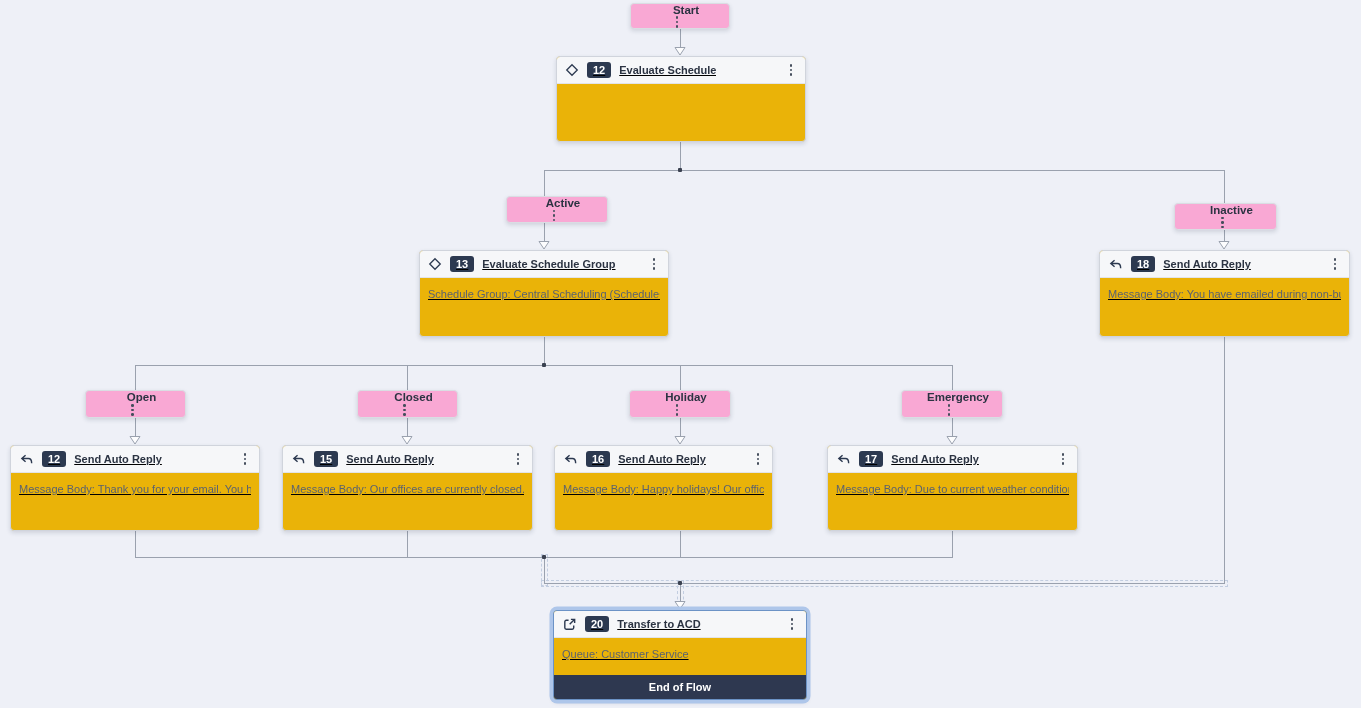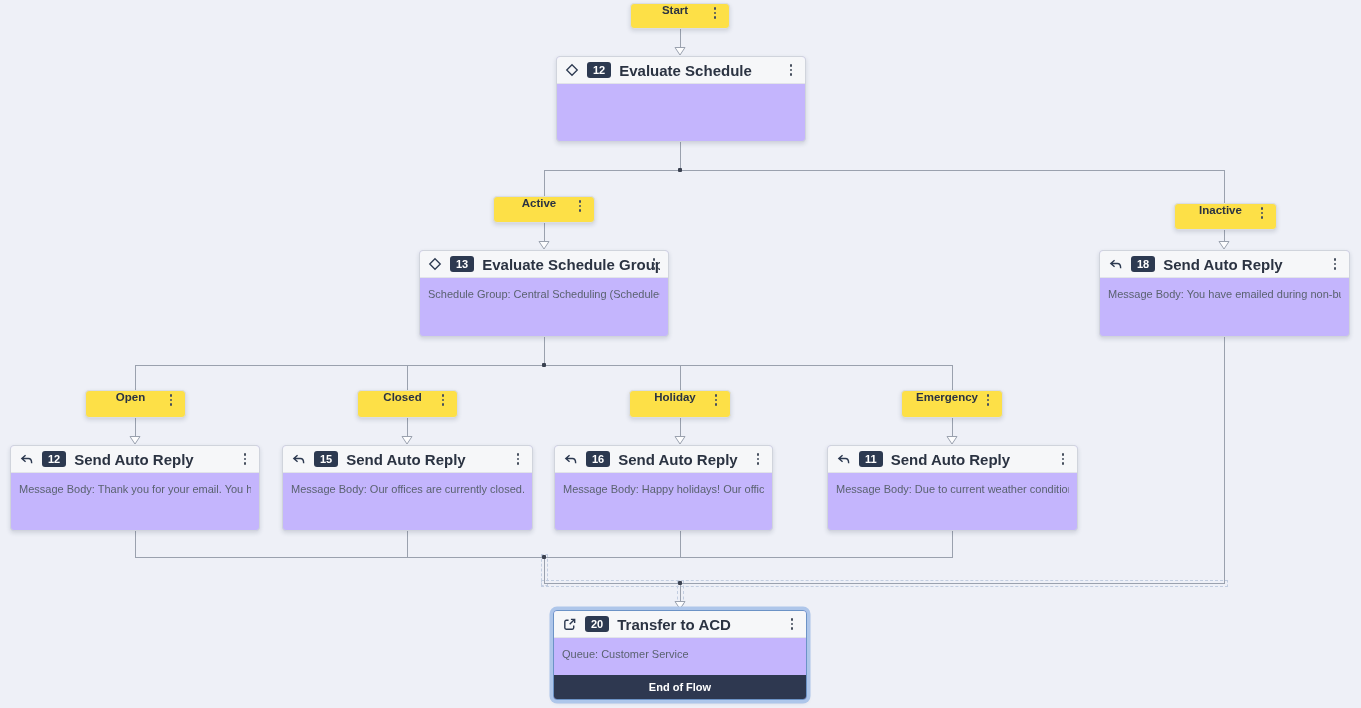--- a/index.html
+++ b/index.html
@@ -7,43 +7,43 @@
 
   
   .ln{position:absolute;background:#9aa1ae;z-index:0;}
   .ln.sel{outline:1px dashed #c2cde0;outline-offset:2px;}
   .dot{position:absolute;width:4px;height:4px;background:#3a4150;border-radius:1px;z-index:1;}
 
   
   .arrow{position:absolute;z-index:1;width:12px;height:9px;}
 
   
-  .node{position:absolute;background:#c4b5fd;border:1px solid #d0d4dc;border-radius:4px;
-        box-shadow:0 2px 4px rgba(45,55,80,.16);z-index:2;box-sizing:border-box;cursor:pointer;}
+  .node{position:absolute;background:#eab308;border:1px solid #d0d4dc;border-radius:4px;
+        box-shadow:0 2px 4px rgba(45,55,80,.16);z-index:2;box-sizing:border-box;cursor:pointer;text-decoration:underline;}
   .node.selected{border:1px solid #6c93c6;box-shadow:0 0 0 3.5px #aec6ea,0 2px 5px rgba(45,55,80,.2);}
   .nhead{position:relative;height:26px;display:flex;align-items:center;
          background:#f6f7f9;border-bottom:1px solid #e2e4e9;border-radius:3px 3px 0 0;padding:0 8px;}
   .nicon{display:flex;align-items:center;flex:0 0 auto;}
   .nbadge{display:inline-block;background:#2c3950;color:#fff;font-weight:bold;font-size:11px;
           line-height:14px;padding:1px 6px;border-radius:3px;margin:0 8px 0 8px;}
-  .ntitle{font-size:15px;font-weight:bold;color:#2b3342;white-space:nowrap;overflow:hidden;}
+  .ntitle{font-size:11px;font-weight:bold;color:#2b3342;white-space:nowrap;overflow:hidden;}
   .kebab{position:absolute;right:6px;top:50%;transform:translateY(-50%);
          display:flex;flex-direction:column;align-items:center;justify-content:center;
          gap:2px;width:16px;height:18px;cursor:pointer;border-radius:3px;}
   .kebab i{width:2.6px;height:2.6px;border-radius:50%;background:#454e5c;}
   .nbody{padding:6px 8px 0 8px;}
   .nline{font-size:11px;line-height:20px;color:#5a6270;white-space:nowrap;overflow:hidden;}
   .nfooter{position:absolute;left:0;right:0;bottom:0;height:24px;background:#2e3850;color:#fff;
            font-size:11px;font-weight:bold;display:flex;align-items:center;justify-content:center;
            border-radius:0 0 3px 3px;margin-top:12px;}
 
   
-  .pill{position:absolute;background:#fde047;border:1px solid #dadde3;border-radius:4px;
-        box-shadow:0 2px 4px rgba(45,55,80,.16);z-index:2;display:flex;align-items:flex-start;
-        box-sizing:border-box;cursor:pointer;}
+  .pill{position:absolute;background:#f9a8d4;border:1px solid #dadde3;border-radius:4px;
+        box-shadow:0 2px 4px rgba(45,55,80,.16);z-index:2;display:flex;align-items:center;
+        box-sizing:border-box;cursor:pointer;flex-direction:column;}
   .pill .pltext{flex:1;text-align:center;font-size:11.5px;font-weight:bold;color:#2b3342;
                 padding-left:12px;}
   .pill .kebab{position:static;transform:none;margin-right:6px;}
 </style>
 </head>
 <body>
 
 <div id="canvas">
 
   <div class="ln" style="left:680px;top:29px;width:1px;height:18px"></div>
@@ -99,21 +99,21 @@
 
   <div class="pill" style="left:630px;top:3px;width:100px;height:26px">
     <span class="pltext">Start</span>
     <span class="kebab">
         <i></i>
         <i></i>
         <i></i>
       </span>
   </div>
 
-  <div class="pill" style="left:493px;top:196px;width:102px;height:27px">
+  <div class="pill" style="left:506px;top:196px;width:102px;height:27px">
     <span class="pltext">Active</span>
     <span class="kebab">
         <i></i>
         <i></i>
         <i></i>
       </span>
   </div>
   <div class="pill" style="left:1174px;top:203px;width:103px;height:27px">
     <span class="pltext">Inactive</span>
     <span class="kebab">
@@ -272,21 +272,21 @@
     </div>
   </div>
 
   <div class="node" style="left:827px;top:445px;width:251px;height:86px">
     <div class="nhead">
       <span class="nicon">
           <svg width="15" height="15" viewBox="0 0 16 16">
             <path d="M7 3.5 L3 7 L7 10.5 M3 7 H10 C12.6 7 13.5 9.2 13.5 12" fill="none" stroke="#2c3950" stroke-width="1.5"></path>
           </svg>
         </span>
-      <span class="nbadge">11</span>
+      <span class="nbadge">17</span>
       <span class="ntitle">Send Auto Reply</span>
       <span class="kebab">
           <i></i>
           <i></i>
           <i></i>
         </span>
     </div>
     <div class="nbody">
       <div class="nline">Message Body: Due to current weather conditions,...</div>
     </div>

